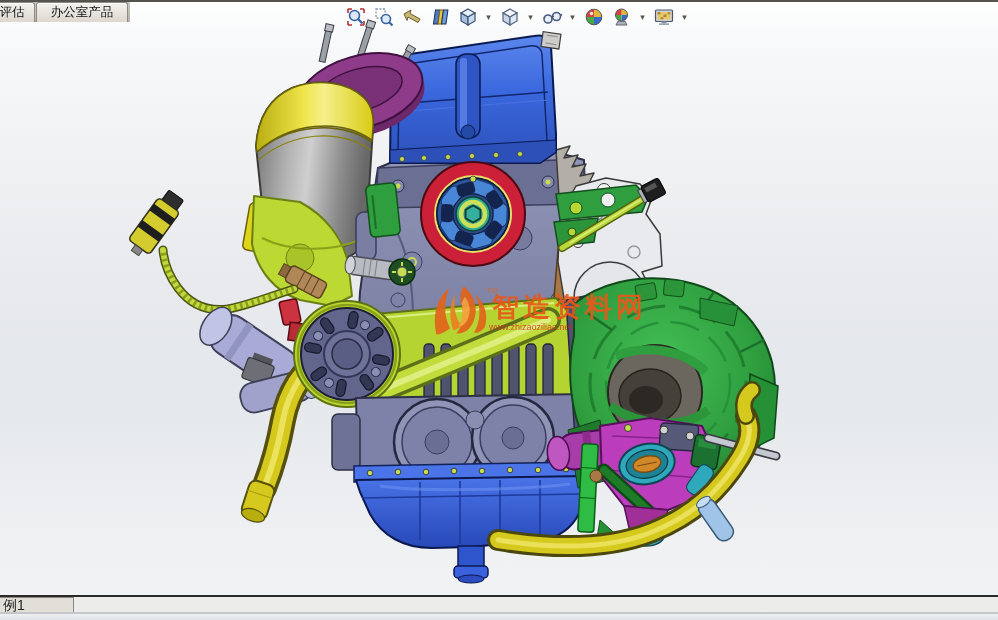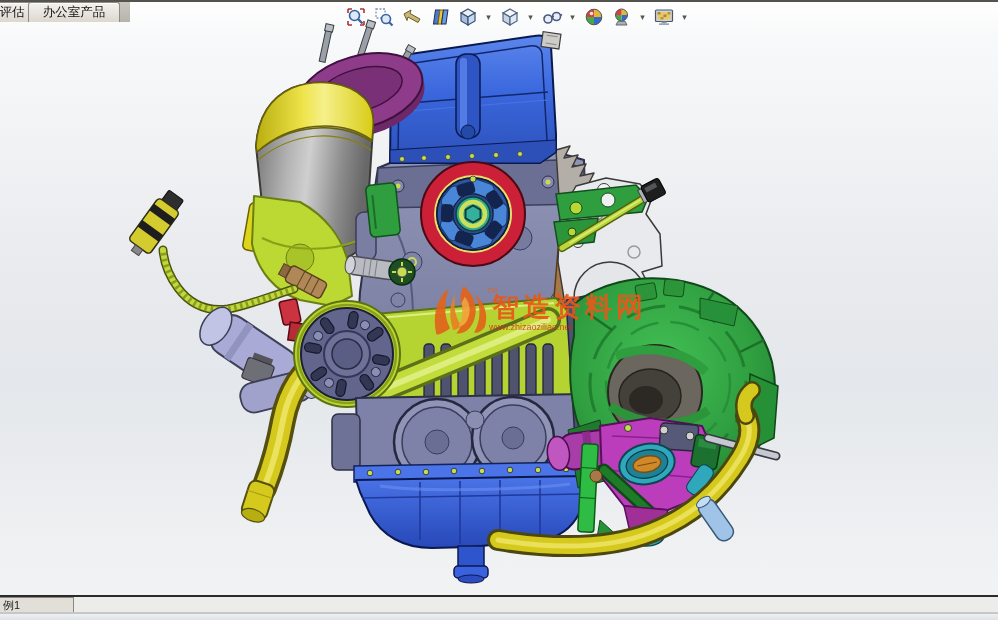--- a/index.html
+++ b/index.html
@@ -5,29 +5,29 @@
   html,body{margin:0;padding:0;background:#888;}
   #screen{position:relative;width:998px;height:620px;overflow:hidden;
     font-family:"Liberation Sans","DejaVu Sans",sans-serif;
     background:linear-gradient(180deg,#ffffff 0%,#f8f9fa 6%,#e9ebee 42%,#e4e7eb 62%,#eef0f2 86%,#f3f4f6 100%);}
   .topline{position:absolute;top:0;left:0;width:998px;height:2px;background:#55534e;z-index:6;}
   .tabwell{position:absolute;top:2px;left:0;width:130px;height:20px;background:linear-gradient(#c9c6bf,#b7b4ad);z-index:4;}
   .cmdtab{position:absolute;top:2px;height:19px;background:linear-gradient(#f4f2ee,#dcd8d0);
     border:1px solid #8e8b84;border-bottom:none;border-radius:3px 3px 0 0;z-index:5;
     font-size:12.5px;line-height:19px;text-align:center;color:#111;box-shadow:inset 0 1px 0 #fff;overflow:hidden;white-space:nowrap;}
   #tab-evaluate{left:-11px;width:44px;}
-  #tab-office{left:28px;width:90px;font-family:Liberation Serif, serif;}
+  #tab-office{left:36px;width:90px;font-family:Liberation Serif, serif;}
   .hud-toolbar{position:absolute;top:5px;left:344px;height:24px;display:flex;align-items:center;gap:5px;z-index:5;}
   .tb{width:23px;height:23px;display:flex;align-items:center;justify-content:center;border-radius:3px;}
   .caret{font-size:9px;color:#555;width:9px;text-align:center;line-height:23px;}
   .gfx{position:absolute;top:0;left:0;z-index:1;}
   .bline{position:absolute;top:595px;left:0;width:998px;height:2px;background:#2b2b29;z-index:6;}
   .btabs{position:absolute;top:597px;left:0;width:998px;height:15px;background:#ececeb;border-bottom:1px solid #c8c8c6;z-index:6;}
   .btab{position:absolute;top:597px;left:0;width:70px;height:14px;background:#e2dfd8;border-right:1px solid #8a8780;
-    border-top:1px solid #8a8780;font-size:11px;line-height:14px;padding-left:3px;color:#222;z-index:7;overflow:hidden;}
+    border-top:1px solid #8a8780;font-size:14px;line-height:14px;padding-left:3px;color:#222;z-index:7;overflow:hidden;}
   .statusbar{position:absolute;top:613px;left:0;width:998px;height:7px;background:linear-gradient(#eef0f2,#dde0e4);border-top:1px solid #c2c6cc;z-index:6;}
 </style>
 </head>
 <body>
 
 <div id="screen">
 
   <svg class="gfx" width="998" height="620" viewBox="0 0 998 620">
     <defs>
       <linearGradient id="grayCyl" x1="0" y1="0" x2="1" y2="0" gradientTransform="rotate(10)">

